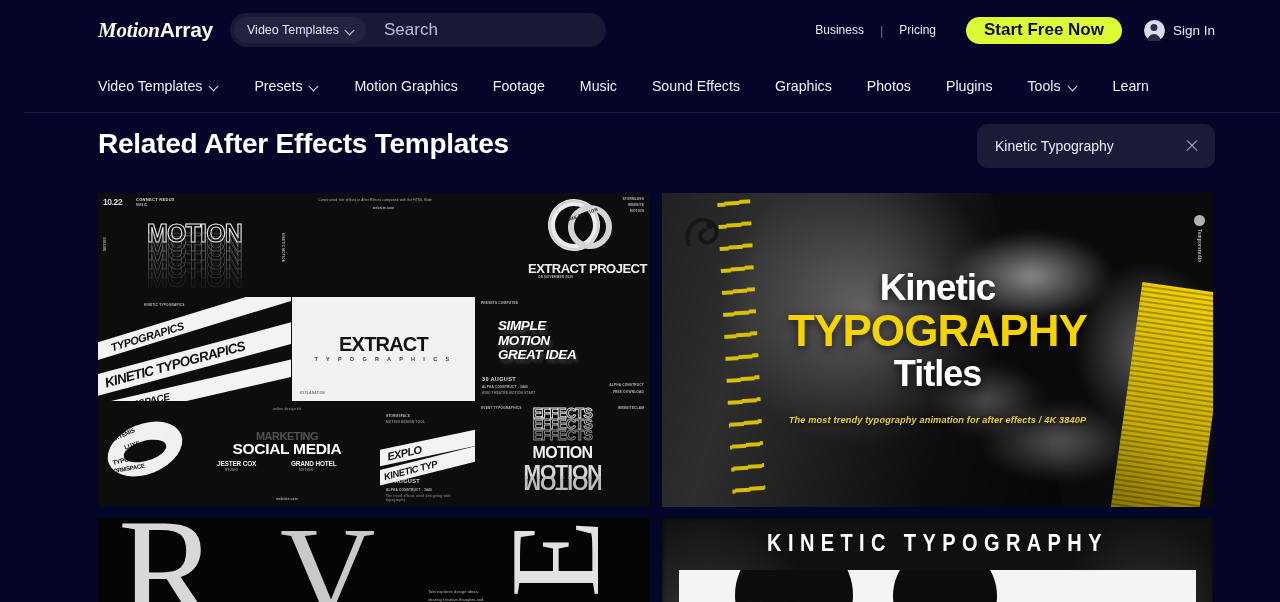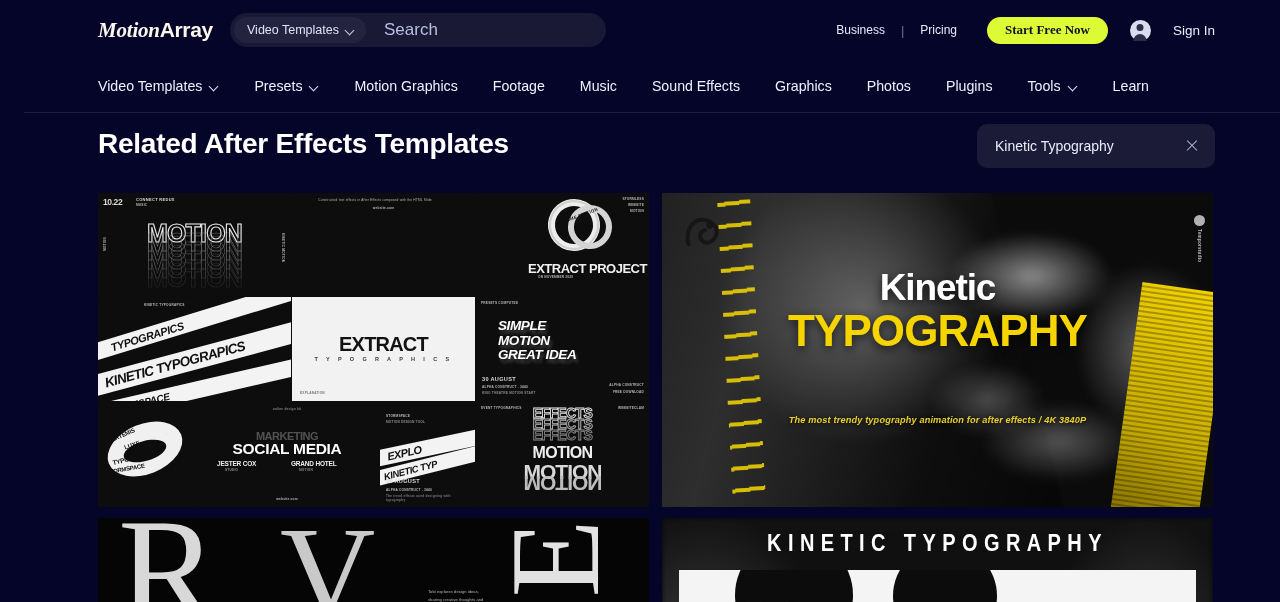--- a/index.html
+++ b/index.html
@@ -81,28 +81,28 @@
   .hlink {
     font-size: 12px; color: #e6e9f8; cursor: pointer;
     padding: 0 14px; white-space: nowrap;
   }
   .hsep { color: #6a6f96; font-size: 13px; padding: 0 2px; }
   .cta {
     margin-left: 16px;
     height: 27px; padding: 0 18px;
     background: #dcfb35;
     color: #10102c;
-    font-size: 13px; font-weight: 700;
+    font-size: 17px; font-weight: 700;
     border: 0; border-radius: 14px;
     cursor: pointer; white-space: nowrap;
-    font-family: Liberation Serif, serif;
+    font-family: Liberation Sans, sans-serif;
   }
   .signin {
     margin-left: 22px;
-    display: flex; align-items: center; gap: 22px; cursor: pointer;
+    display: flex; align-items: center; gap: 8px; cursor: pointer;
   }
   .avatar {
     width: 21px; height: 21px; border-radius: 50%;
     background: #d9dced; position: relative; flex: none;
   }
   .avatar:before {
     content: ""; position: absolute; left: 50%; top: 4px;
     width: 7px; height: 7px; border-radius: 50%;
     background: #2a2d4a; transform: translateX(-50%);
   }
@@ -635,20 +635,21 @@
           </svg>
 
           <div class="wmTR">
             <span class="wmdot"></span>
             <span class="wmtxt">Temporstudio</span>
           </div>
 
           <div class="stack">
             <div class="k1">Kinetic</div>
             <div class="k2">TYPOGRAPHY</div>
+            <div class="k3">Titles</div>
           </div>
           <div class="ksub">The most trendy typography animation for after effects / 4K 3840P</div>
         </div>
       </div>
 
       <div class="card">
         <div class="c3">
           <div class="L" style="left:20px;top:-14px;font-size:150px;">R</div>
           <div class="L" style="left:182px;top:-4px;font-size:132px;color:#c9c9c9;">V</div>
           <div class="para" style="left:330px;top:70px;">Tobi explores design ideas, sharing creative thoughts and weaving together the point to be powerful. An innovative font, which blends form.</div>

